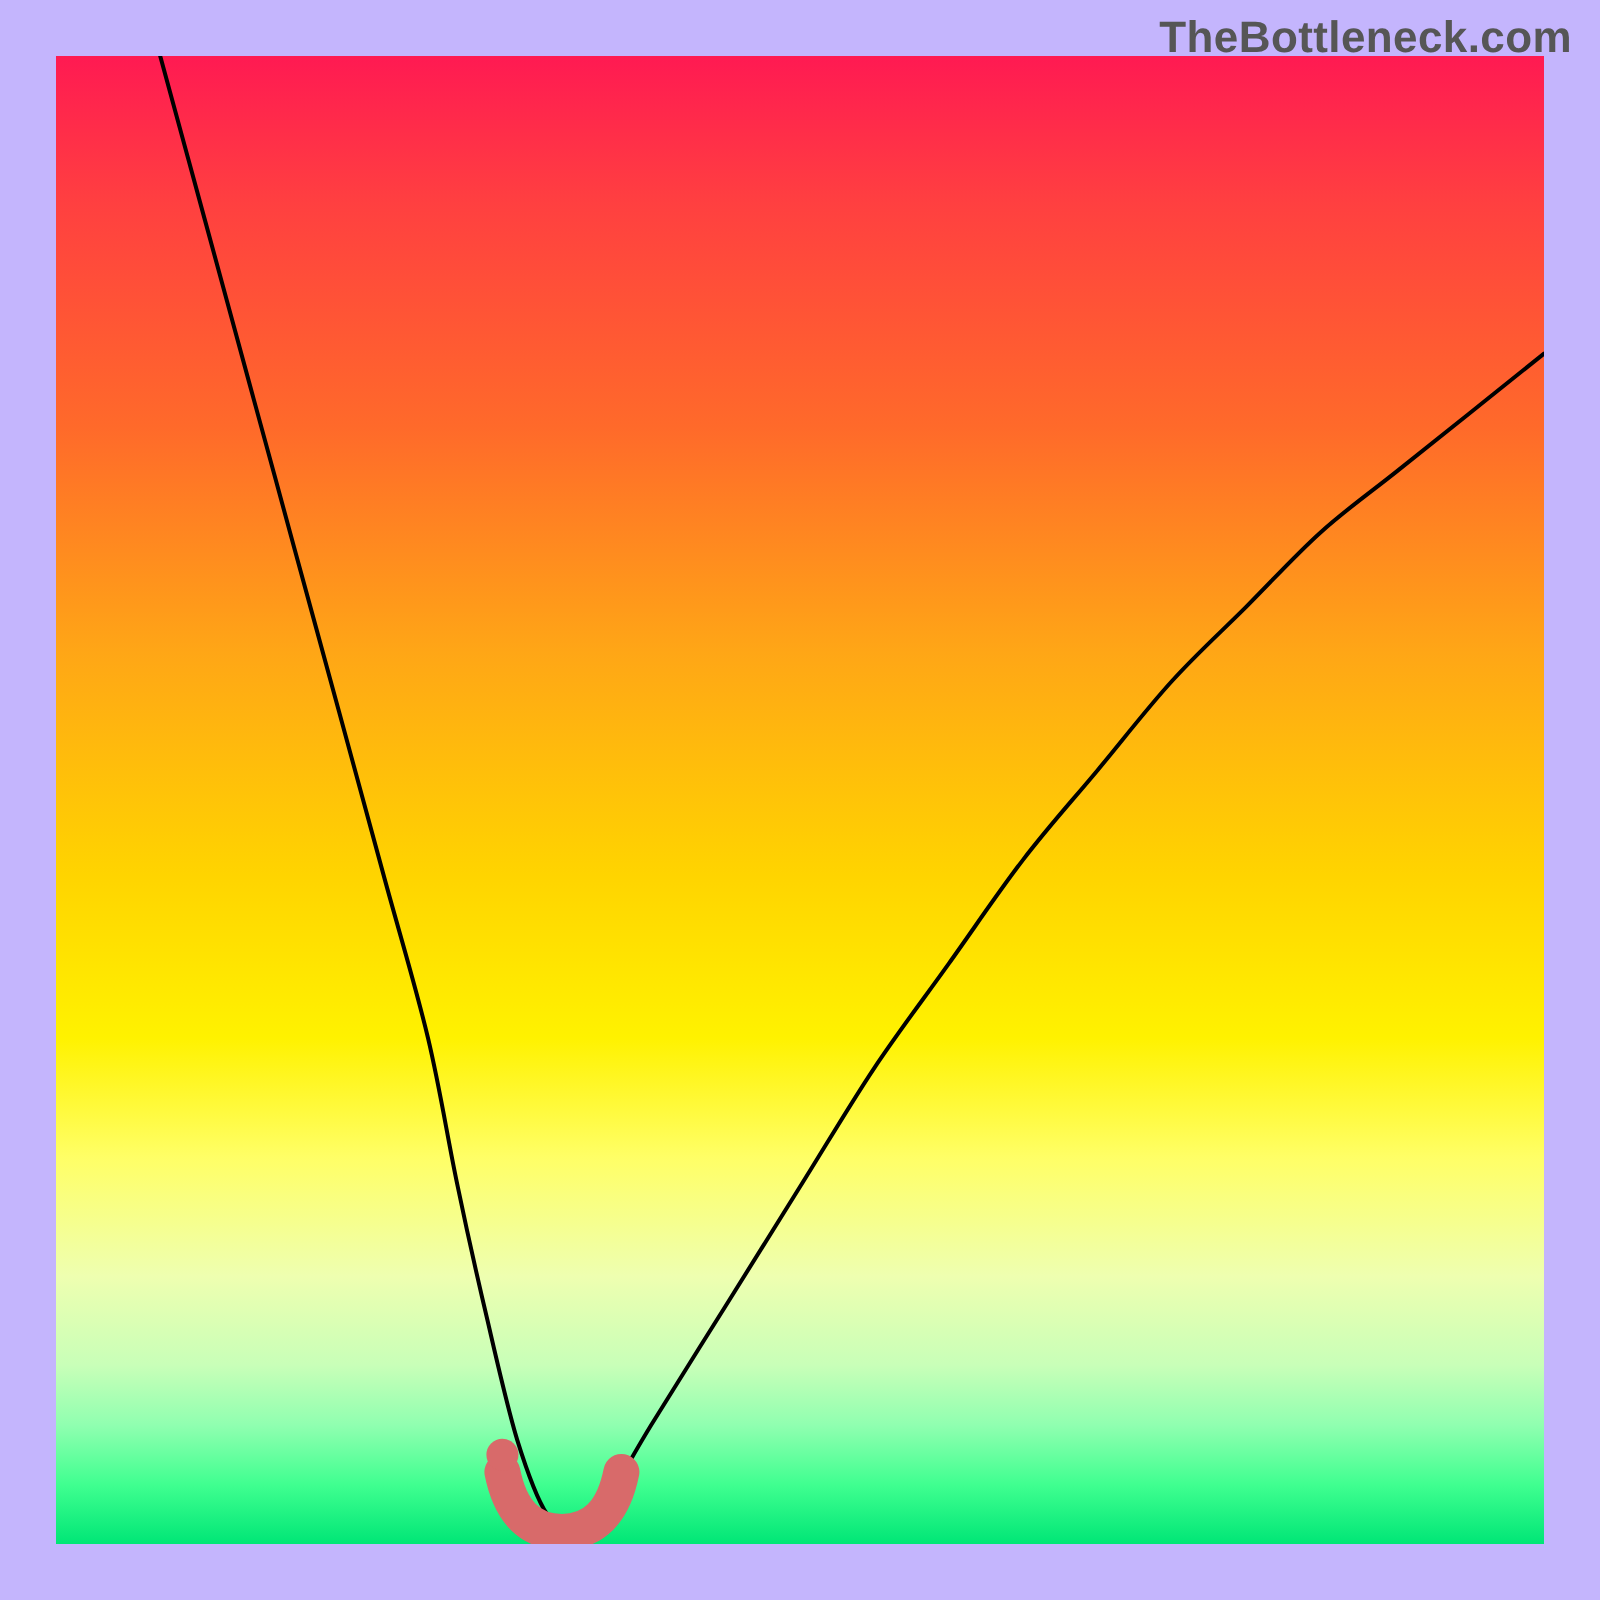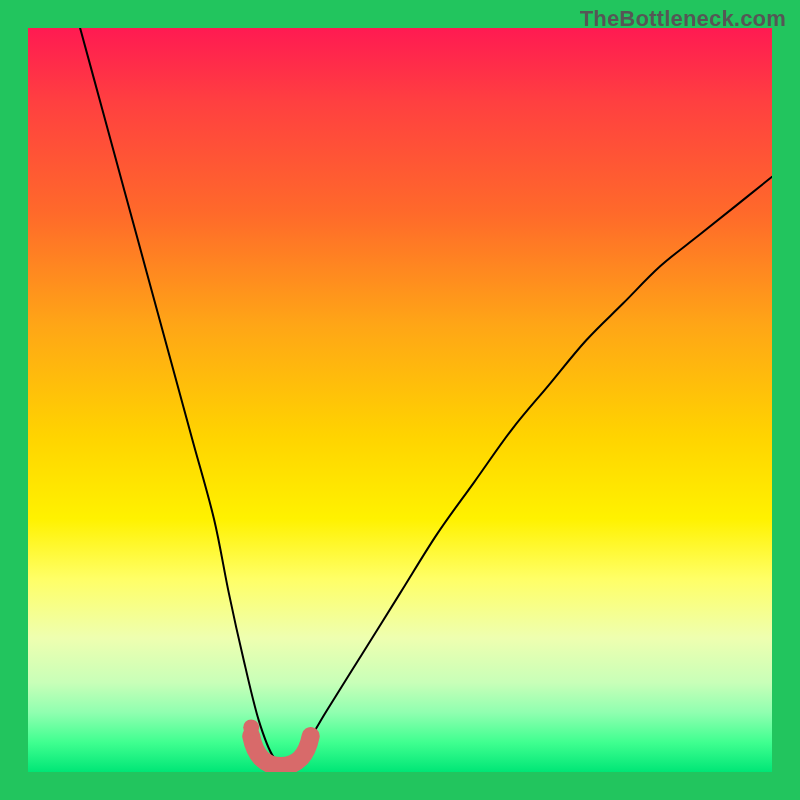--- a/index.html
+++ b/index.html
@@ -1,20 +1,20 @@
 <!DOCTYPE html>
 <html><head>
 <meta charset="utf-8">
 <style>
   * { margin: 0; padding: 0; box-sizing: border-box; }
   html, body { width: 800px; height: 800px; overflow: hidden; background: #000; }
   .frame {
     width: 800px;
     height: 800px;
-    background: #22c55e;
+    background: #c4b5fd;
     position: relative;
   }
   .plot-area {
     position: absolute;
     left: 28px;
     top: 28px;
     width: 744px;
     height: 744px;
     background: linear-gradient(to bottom,
       #ff1a52 0%,

